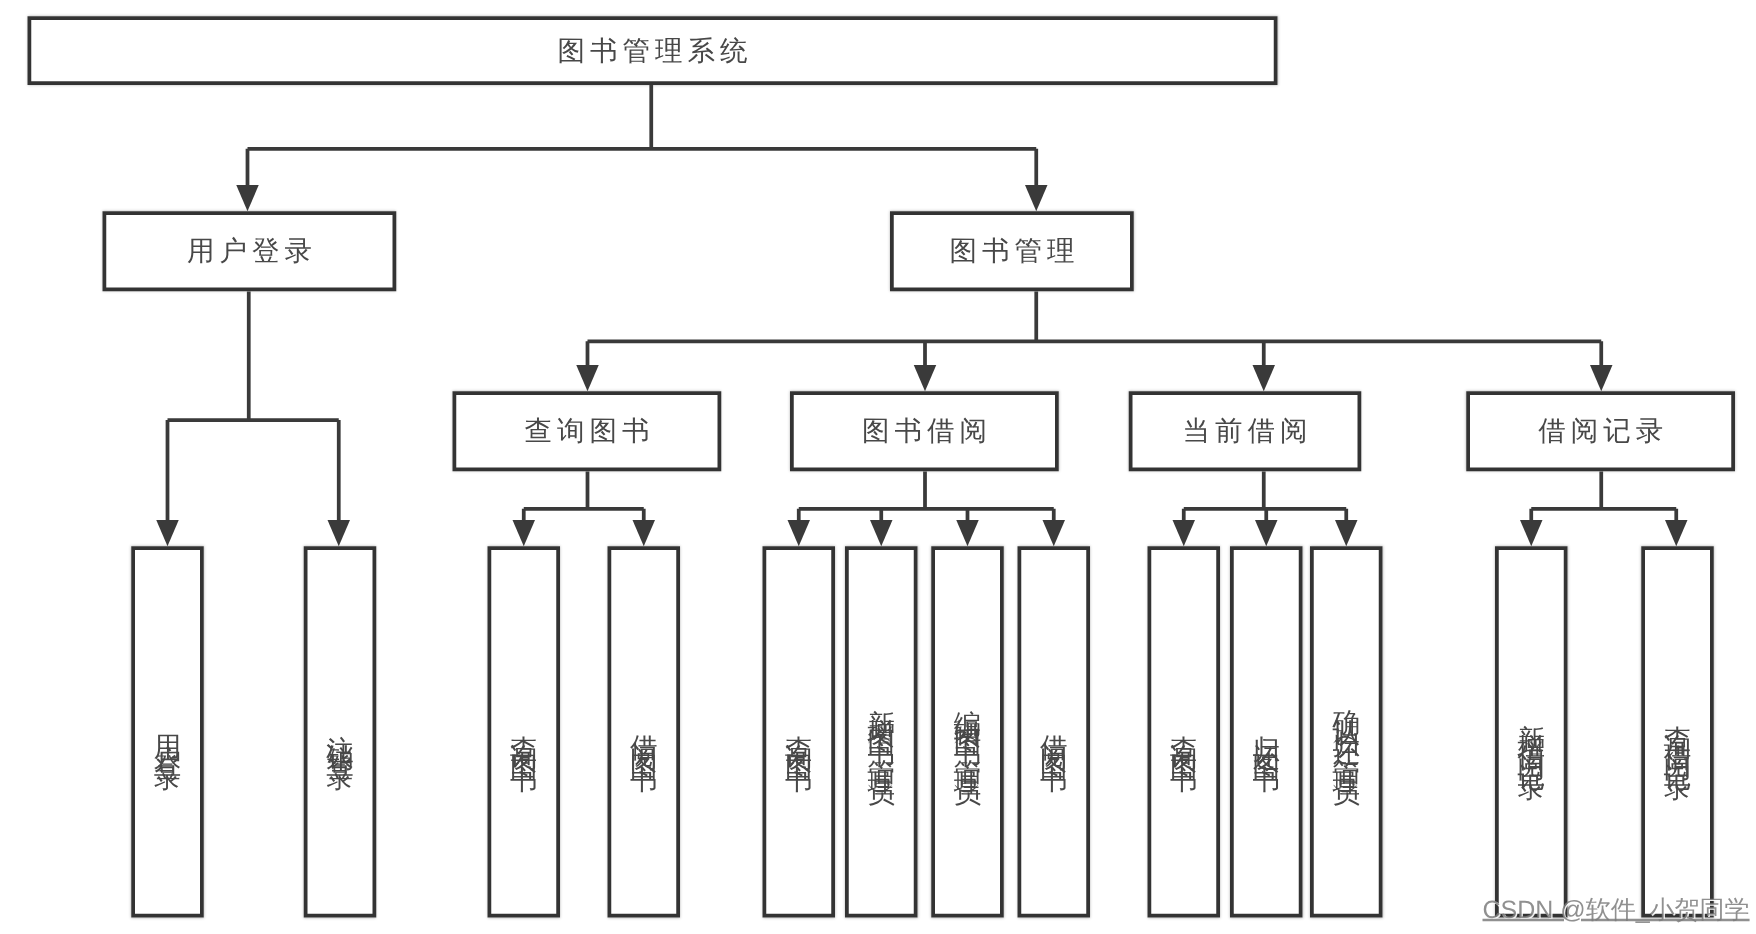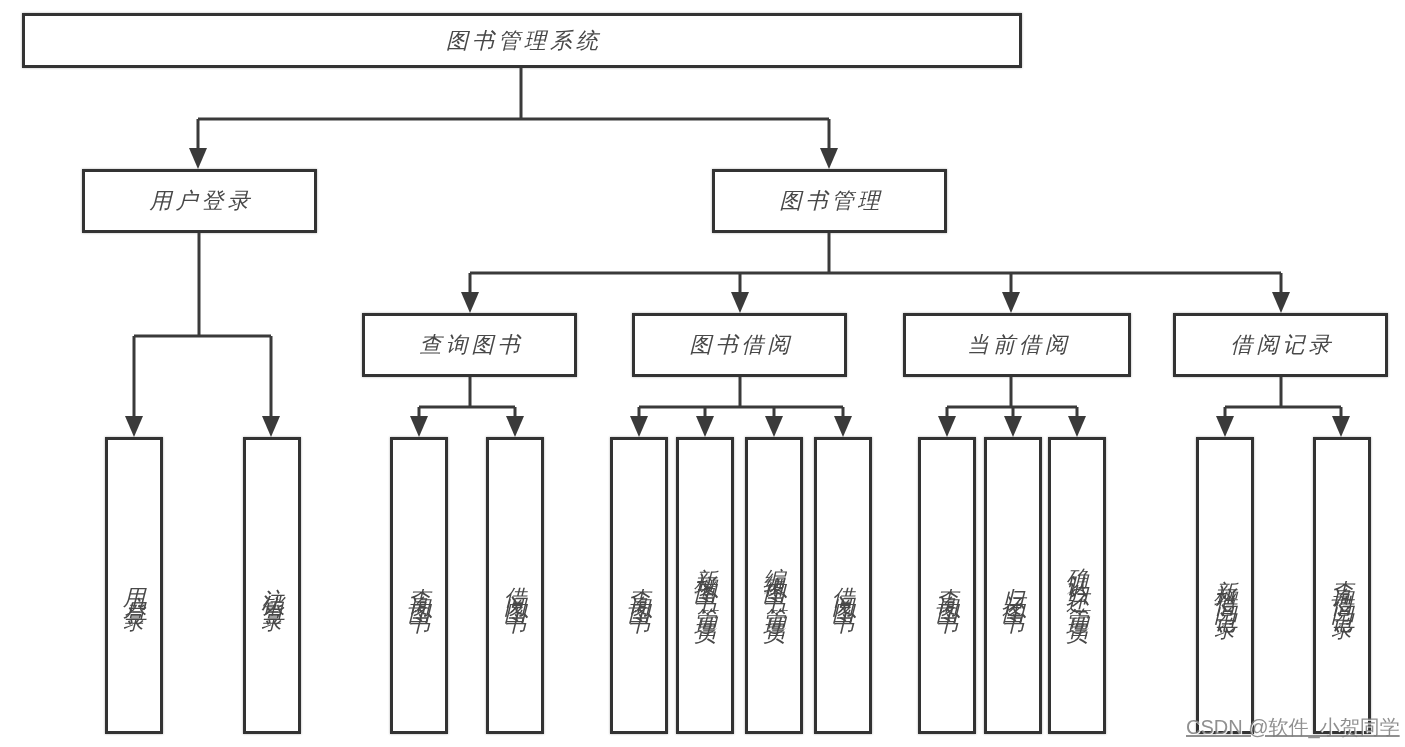--- a/index.html
+++ b/index.html
@@ -25,41 +25,40 @@
     position: absolute;
     box-sizing: border-box;
     border: 3px solid #333333;
     background: #ffffff;
     display: flex;
     align-items: center;
     justify-content: center;
     color: #484848;
     z-index: 2;
     box-shadow: 0 0 2px rgba(80,80,80,0.45);
-    font-style: italic;
   }
   .h-label {
     font-size: 22px;
     letter-spacing: 4px;
     text-indent: 4px;
     white-space: nowrap;
   }
   .v-label {
     writing-mode: vertical-rl;
     font-size: 22px;
     letter-spacing: 8px;
     line-height: 1.1;
   }
   
   .n-root            { left: 22px;   top: 13px;  width: 1000px; height: 55px; }
   .n-user-login      { left: 82px;   top: 169px; width: 235px;  height: 64px; }
-  .n-book-mgmt       { left: 712px;  top: 169px; width: 235px;  height: 64px; }
+  .n-book-mgmt       { left: 712px;  top: 169px; width: 195px;  height: 64px; }
   .n-new-book        { left: 362px;  top: 313px; width: 215px;  height: 64px; }
   .n-book-borrow     { left: 632px;  top: 313px; width: 215px;  height: 64px; }
-  .n-current-borrow  { left: 903px;  top: 313px; width: 228px;  height: 64px; }
+  .n-current-borrow  { left: 903px;  top: 313px; width: 186px;  height: 64px; }
   .n-borrow-record   { left: 1173px; top: 313px; width: 215px;  height: 64px; }
   
   .leaf { top: 437px; width: 58px; height: 297px; }
   .l-a1 { left: 105px; }
   .l-a2 { left: 243px; }
   .l-b1 { left: 390px; }
   .l-b2 { left: 486px; }
   .l-c1 { left: 610px; }
   .l-c2 { left: 676px; }
   .l-c3 { left: 745px; }

